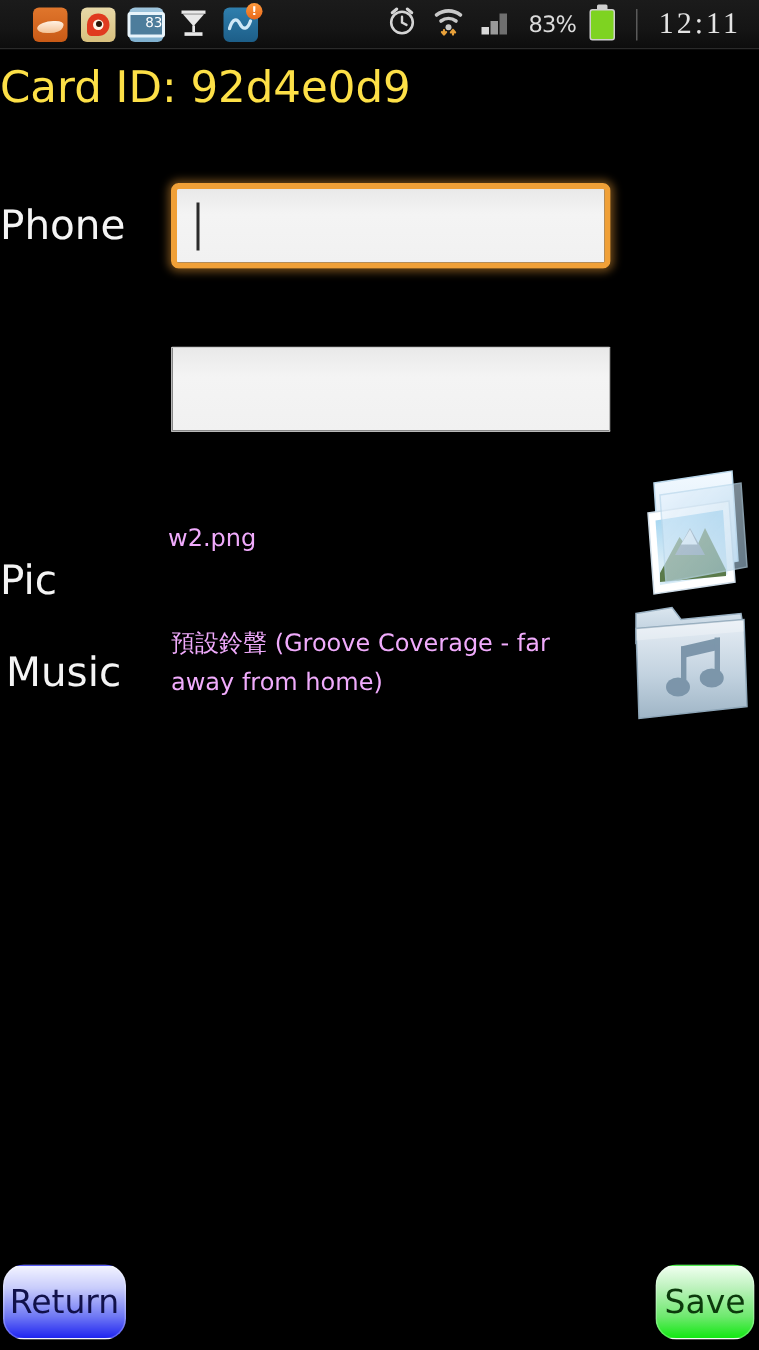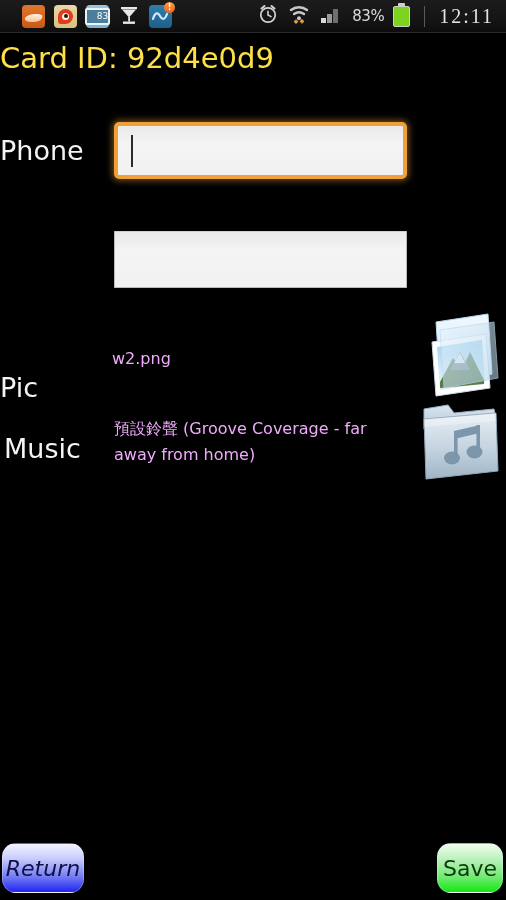--- a/index.html
+++ b/index.html
@@ -259,21 +259,20 @@
     border: 1px solid rgba(255,255,255,0.25);
     cursor: pointer;
     user-select: none;
   }
   .btn-return {
     left: 2px;
     bottom: 7px;
     width: 82px;
     height: 50px;
     background: linear-gradient(to bottom, #f2f3ff 0%, #c9cdfb 30%, #6f78f4 70%, #1f24f0 100%);
-    font-style: italic;
   }
   .btn-save {
     right: 3px;
     bottom: 7px;
     width: 66px;
     height: 50px;
     background: linear-gradient(to bottom, #f0fff0 0%, #bdf2bd 30%, #6fe96f 70%, #12e812 100%);
     color: #0c3a0c;
   }
 </style>

